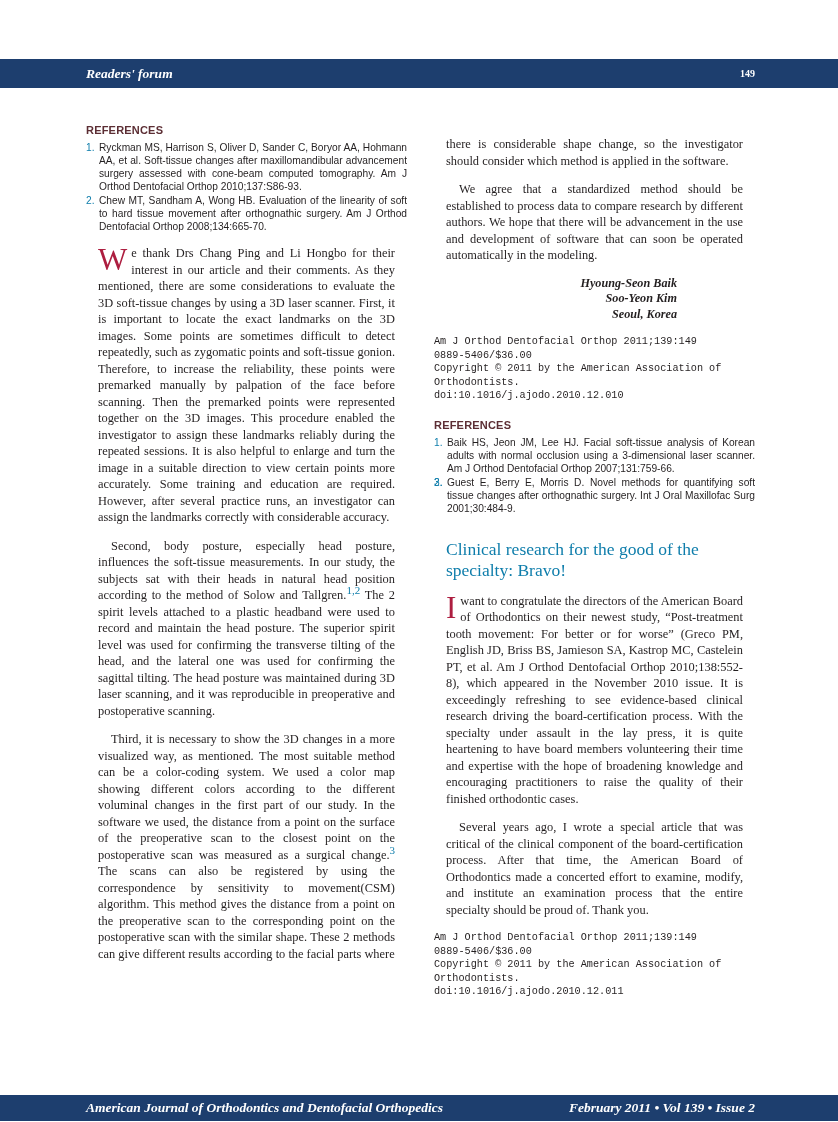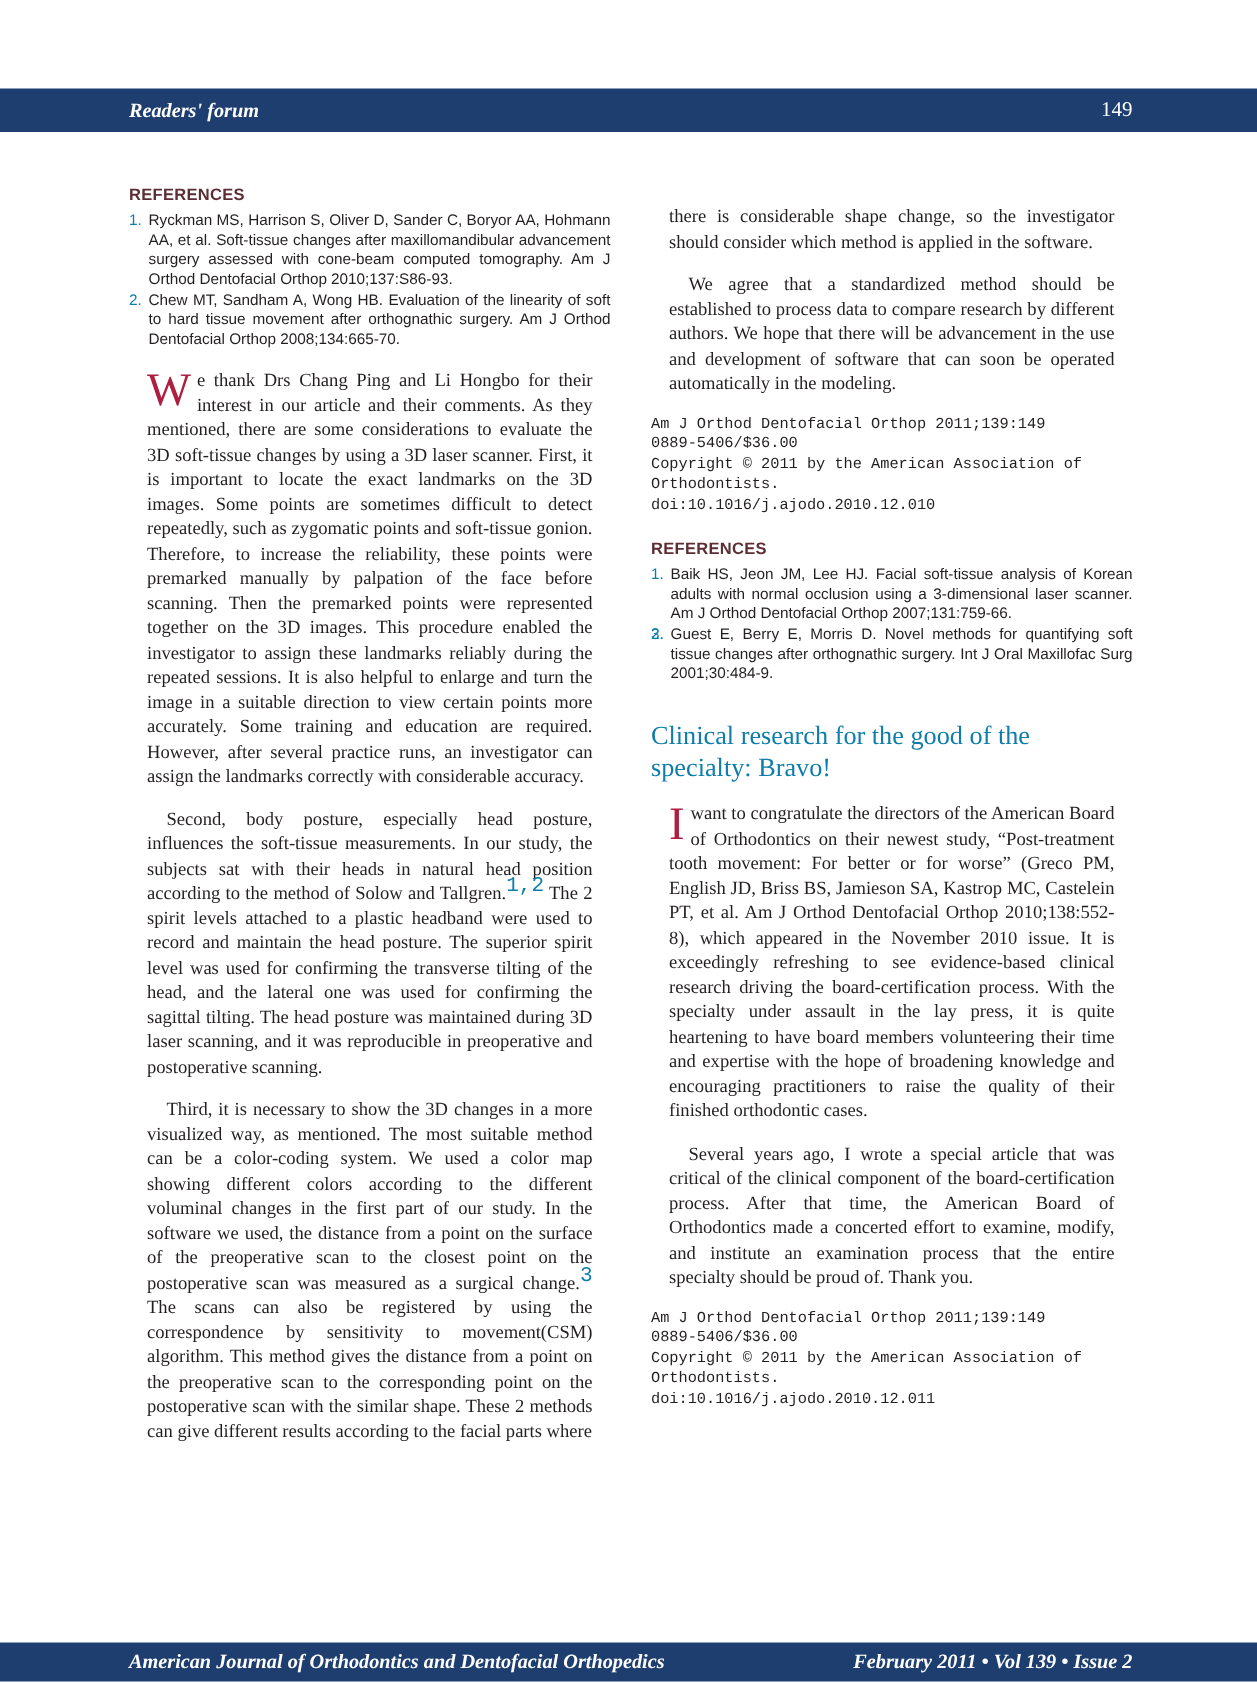--- a/index.html
+++ b/index.html
@@ -9,43 +9,43 @@
     font-family: "Liberation Serif", serif; color: #231f20;
   }
   .bar {
     position: absolute; left: 0; right: 0; background: #1d3e6e; color: #ffffff;
     display: flex; align-items: center; justify-content: space-between;
     padding: 0 83px 0 86px; box-sizing: border-box;
   }
   .bar.header { top: 59px; height: 29px; }
   .bar.footer { top: 1095px; height: 26px; gap: 48px; }
   .bar .ital { font-style: italic; font-weight: bold; font-size: 13.5px; }
-  .bar .num  { font-weight: normal; font-size: 14px; margin-left: 12px; }
+  .bar .num  { font-weight: bold; font-size: 10px; margin-left: 12px; }
 
   .content { position: absolute; top: 124px; left: 86px; width: 670px; display: flex; gap: 27px; }
   .col { width: 321px; }
 
   .refs-heading {
     margin: 0 0 5px 0; font-family: "Liberation Sans", sans-serif;
     font-size: 11px; font-weight: bold; color: #5c2e34; letter-spacing: .2px;
   }
   .refs-heading.mt { margin-top: 16px; }
   .refs { margin: 0; padding: 0; list-style: none;
     font-family: "Liberation Sans", sans-serif; font-size: 10.2px; line-height: 13px;
     text-align: justify; }
   .refs li { position: relative; padding-left: 13px; margin: 0 0 1px 0; }
   .refs .rnum { position: absolute; left: 0; color: #0e7dab; }
 
   .section-title { font-weight: normal; font-size: 17.5px; color: #0e7dab; margin: 26px 0 12px 0; }
-  .section-title.right { margin: 24px 0 10px 0; line-height: 21px; }
+  .section-title.right { margin: 24px 0 10px 12px; line-height: 21px; }
 
   .body-p { margin: 12px; font-size: 12.4px; line-height: 16.5px; text-align: justify; }
   .body-p.indent { text-indent: 13px; }
   .dropcap { float: left; font-size: 31px; line-height: 27px; padding: 1px 4px 0 0; color: #ad1e40; }
-  sup.cite { color: #0e7dab; font-size: 14px; line-height: 0; font-family: Liberation Mono, monospace; }
+  sup.cite { color: #0e7dab; font-size: 11px; line-height: 0; }
 
   .signature { text-align: right; font-style: italic; font-weight: bold;
     font-size: 12.2px; line-height: 15.5px; margin-top: 1px; }
   .signature.s1 { padding-right: 78px; }
   .signature.s2 { padding-right: 100px; }
 
   .citation { margin-top: 13px; font-family: Liberation Mono, monospace;
     font-size: 10.2px; line-height: 13.5px; }
 </style>
 </head>
@@ -82,20 +82,25 @@
       </p>
       <p class="body-p indent">
         <span>Third, it is necessary to show the 3D changes in a more visualized way, as mentioned. The most suitable method can be a color-coding system. We used a color map showing different colors according to the different voluminal changes in the first part of our study. In the software we used, the distance from a point on the surface of the preoperative scan to the closest point on the postoperative scan was measured as a surgical change.</span><sup class="cite">3</sup><span> The scans can also be registered by using the correspondence by sensitivity to movement(CSM) algorithm. This method gives the distance from a point on the preoperative scan to the corresponding point on the postoperative scan with the similar shape. These 2 methods can give different results according to the facial parts where</span>
       </p>
     </div>
 
     <div class="col">
       <p class="body-p">there is considerable shape change, so the investigator should consider which method is applied in the software.</p>
       <p class="body-p indent">We agree that a standardized method should be established to process data to compare research by different authors. We hope that there will be advancement in the use and development of software that can soon be operated automatically in the modeling.</p>
 
+      <div class="signature s1">
+        <div>Hyoung-Seon Baik</div>
+        <div>Soo-Yeon Kim</div>
+        <div>Seoul, Korea</div>
+      </div>
 
       <div class="citation">
         <div>Am J Orthod Dentofacial Orthop 2011;139:149</div>
         <div>0889-5406/$36.00</div>
         <div>Copyright © 2011 by the American Association of Orthodontists.</div>
         <div>doi:10.1016/j.ajodo.2010.12.010</div>
       </div>
 
       <h4 class="refs-heading mt">REFERENCES</h4>
       <ol class="refs">

